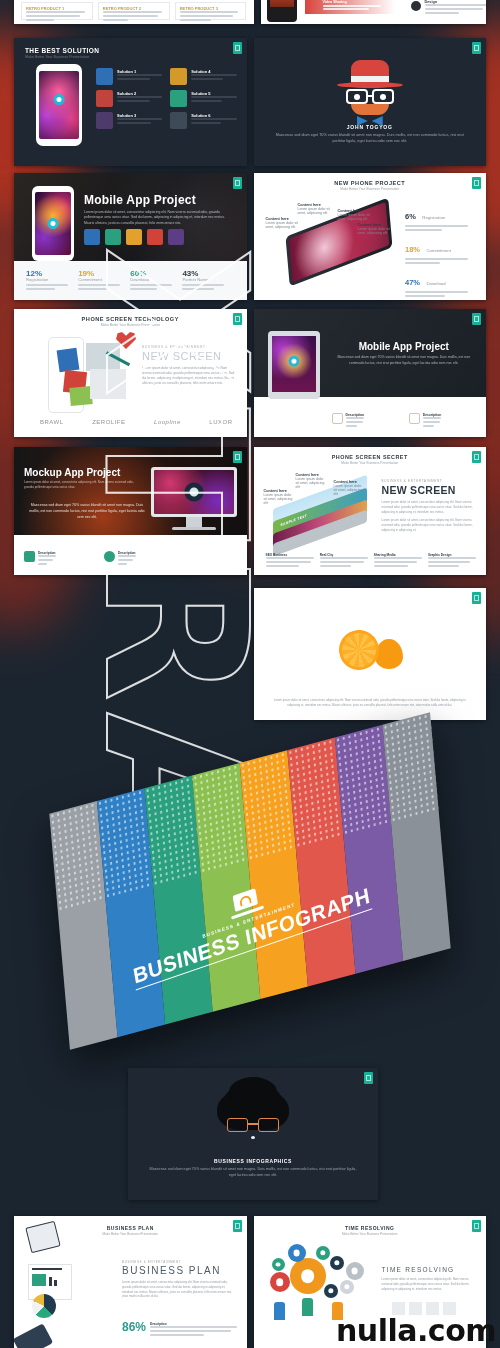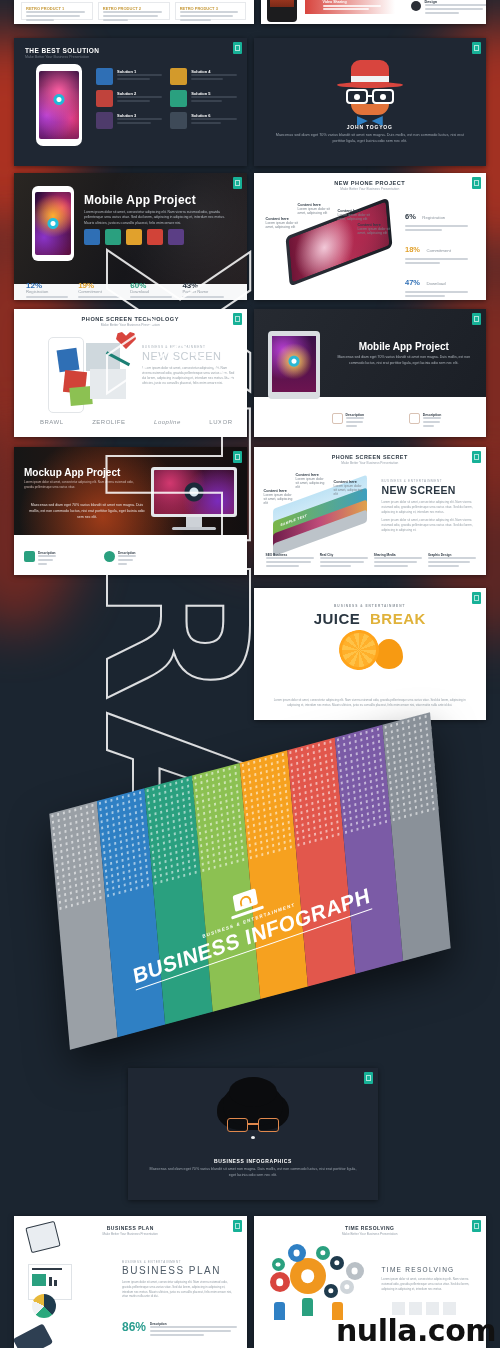--- a/index.html
+++ b/index.html
@@ -100,21 +100,21 @@
   .mob-phone .scr{ width:100%; height:100%; border-radius:2px;
     background:
       radial-gradient(circle at 50% 50%, #fff 0 2px, transparent 3px),
       radial-gradient(circle at 50% 50%, #23c0dd 0 5px, transparent 6px),
       radial-gradient(circle at 50% 38%, #ffb02e, transparent 50%),
       radial-gradient(circle at 25% 72%, #8a34c9, transparent 55%),
       radial-gradient(circle at 75% 25%, #e6377a, transparent 50%),
       linear-gradient(#2d0d3c,#5d1042); }
   .app-ics{ position:absolute; left:70px; top:56px; display:flex; gap:5px; }
   .app-ics span{ width:16px; height:16px; border-radius:2px; display:block; }
-  .stats{ position:absolute; left:0; right:0; bottom:0; height:16px; background:#f7f8f9;
+  .stats{ position:absolute; left:0; right:0; bottom:0; height:39px; background:#f7f8f9;
           display:flex; align-items:center; padding:0 12px; }
   .stat{ flex:1; }
   .stat .p{ font-weight:bold; font-size:8px; }
 
   
   .nps{ position:absolute; right:9px; top:32px; width:72px; }
   .nps .row2{ margin-bottom:7px; }
   .nps .p{ font-weight:bold; font-size:7.5px; color:#2e3944; }
   .nps .p small{ font-size:4.3px; font-weight:normal; color:#8b949d; margin-left:2px; }
   .iso-phone{
@@ -654,27 +654,20 @@
       </div>
     </div>
   </div>
 
   <div class="row" style="top:588px;height:132px;">
     <div style="flex:1;visibility:hidden;"></div>
     <div class="slide" style="height:132px;">
       <div class="badge">
           <i></i>
         </div>
-      <div class="t-center" style="position:absolute;left:0;right:0;top:16px;">
-        <div style="font-size:3.2px;letter-spacing:1px;color:#8c949c;font-weight:bold;">BUSINESS &amp; ENTERTAINMENT</div>
-        <div style="font-size:15px;font-weight:bold;margin-top:2px;letter-spacing:.5px;">
-          <span style="color:#2b3742;">JUICE</span>
-          <span style="color:#e0b23a;margin-left:5px;">BREAK</span>
-        </div>
-      </div>
       <div class="orange">
         <span class="or-h"></span>
         <span class="or-w"></span>
       </div>
       <div style="position:absolute;left:14px;right:14px;bottom:12px;font-size:2.9px;line-height:1.7;color:#97a0a8;text-align:center;">Lorem ipsum dolor sit amet, consectetur adipiscing elit. Nam viverra euismod odio, gravida pellentesque urna varius vitae. Sed dui lorem, adipiscing in adipiscing et, interdum nec metus. Mauris ultricies, justo eu convallis placerat, felis enim ornare nisi, vitae mattis nulla ante id dui.</div>
     </div>
   </div>
 
 </div>
 

